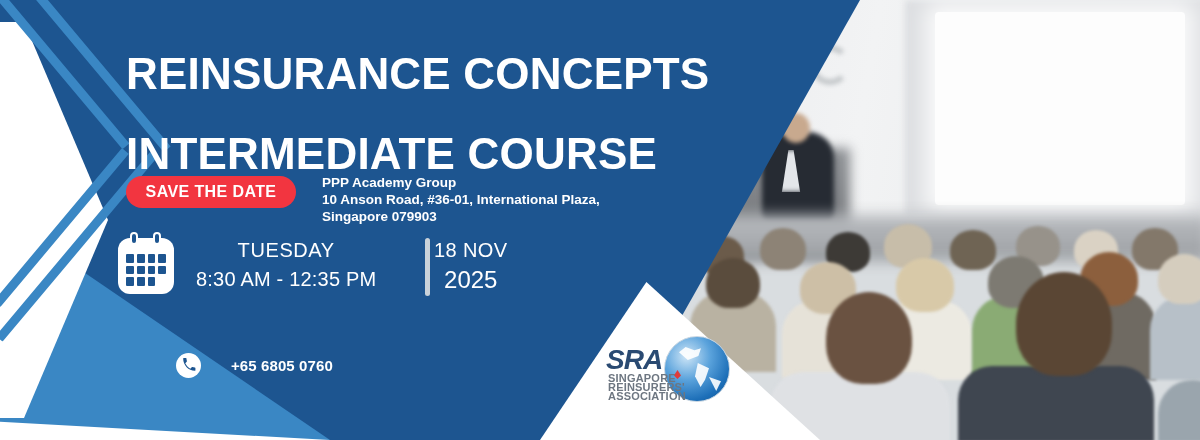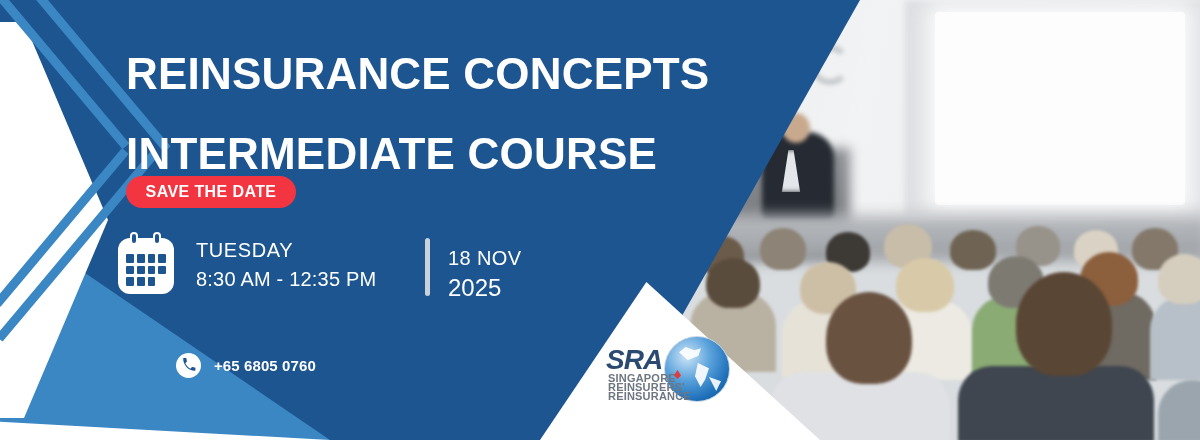--- a/index.html
+++ b/index.html
@@ -125,21 +125,21 @@
     font-size:16px; font-weight:bold; letter-spacing:.4px;
     display:flex; align-items:center; justify-content:center;
   }
 
   .venue {
     position:absolute; left:322px; top:174px; width:330px;
     color:#ffffff; font-size:13.5px; line-height:17px; font-weight:bold;
   }
   .venue div { white-space:nowrap; }
 
-  .datebar { position:absolute; left:118px; top:236px; width:420px; height:62px; }
+  .datebar { position:absolute; left:118px; top:236px; width:420px; height:62px;text-align:center; }
   .cal-icon {
     position:absolute; left:0; top:2px; width:56px; height:56px;
     background:#ffffff; border-radius:12px;
   }
   .cal-icon .nub {
     position:absolute; top:-6px; width:8px; height:13px; border-radius:4px;
     border:2.5px solid #ffffff; background:#1d5590;
   }
   .cal-icon .nub.a { left:12px; }
   .cal-icon .nub.b { left:35px; }
@@ -153,33 +153,33 @@
 
   .day-block { position:absolute; left:78px; top:0; color:#ffffff; }
   .day-block .d1 { font-size:20px; line-height:29px; letter-spacing:.6px; }
   .day-block .d2 { font-size:20px; line-height:29px; letter-spacing:.2px; }
 
   .vdiv {
     position:absolute; left:307px; top:2px; width:5px; height:58px;
     background:#c9d2da; border-radius:3px;
   }
 
-  .date-block { position:absolute; left:330px; top:0; color:#ffffff;margin-top:8px; }
+  .date-block { position:absolute; left:316px; top:0; color:#ffffff; }
   .date-block .d1 { font-size:20px; line-height:29px; letter-spacing:.4px; }
   .date-block .d2 { font-size:24px; line-height:29px; }
 
   .contacts { position:absolute; left:176px; top:348px; }
   .crow { display:flex; align-items:center; height:34px; margin-bottom:8px; }
   .cicon {
     width:25px; height:25px; border-radius:50%;
     background:#ffffff; display:flex; align-items:center; justify-content:center;
     flex:0 0 auto;
   }
   .cicon svg { display:block; }
-  .ctext { margin-left:13px; color:#ffffff; font-size:15px; font-weight:bold; letter-spacing:.1px; }
+  .ctext { margin-left:30px; color:#ffffff; font-size:15px; font-weight:bold; letter-spacing:.1px; }
 
   
   .sra { position:absolute; left:600px; top:336px; width:130px; height:66px; z-index:12; }
   .sra .globe {
     position:absolute; right:0; top:0; width:66px; height:66px; border-radius:50%;
     background:radial-gradient(circle at 34% 30%, #cfe6f7 0%, #5ba3dc 38%, #1d6fb8 72%, #0f4f8c 100%);
     border:1px solid #c8d6e2;
   }
   .sra .cont {
     position:absolute; background:#ffffff; opacity:.9;
@@ -266,20 +266,25 @@
 
   <div class="content">
 
     <div class="title">
       <span class="l1">REINSURANCE CONCEPTS</span>
       <span class="l2">INTERMEDIATE COURSE</span>
     </div>
 
     <div class="badge">SAVE THE DATE</div>
 
+    <div class="venue">
+      <div>PPP Academy Group</div>
+      <div>10 Anson Road, #36-01, International Plaza,</div>
+      <div>Singapore 079903</div>
+    </div>
 
     <div class="datebar">
       <div class="cal-icon">
         <span class="nub a"></span>
         <span class="nub b"></span>
         <span class="cal-grid">
           <i></i>
             <i></i>
             <i></i>
             <i></i>
@@ -319,17 +324,17 @@
   <div class="sra">
     <div class="globe">
       <span class="cont" style="left:14px;top:10px;width:22px;height:13px;clip-path:polygon(0 40%,30% 0,70% 25%,100% 10%,88% 70%,40% 100%);"></span>
       <span class="cont" style="left:30px;top:26px;width:14px;height:24px;clip-path:polygon(20% 0,100% 22%,72% 70%,40% 100%,0 55%);"></span>
       <span class="cont" style="left:44px;top:40px;width:12px;height:14px;clip-path:polygon(0 0,100% 30%,60% 100%);"></span>
     </div>
     <div class="wordmark">SRA</div>
     <div class="dot"></div>
     <div class="sub">
       <div>SINGAPORE REINSURERS'</div>
-      <div>REINSURANCE</div>
+      <div>ASSOCIATION</div>
     </div>
   </div>
 
 </div>
 
 </body></html>

